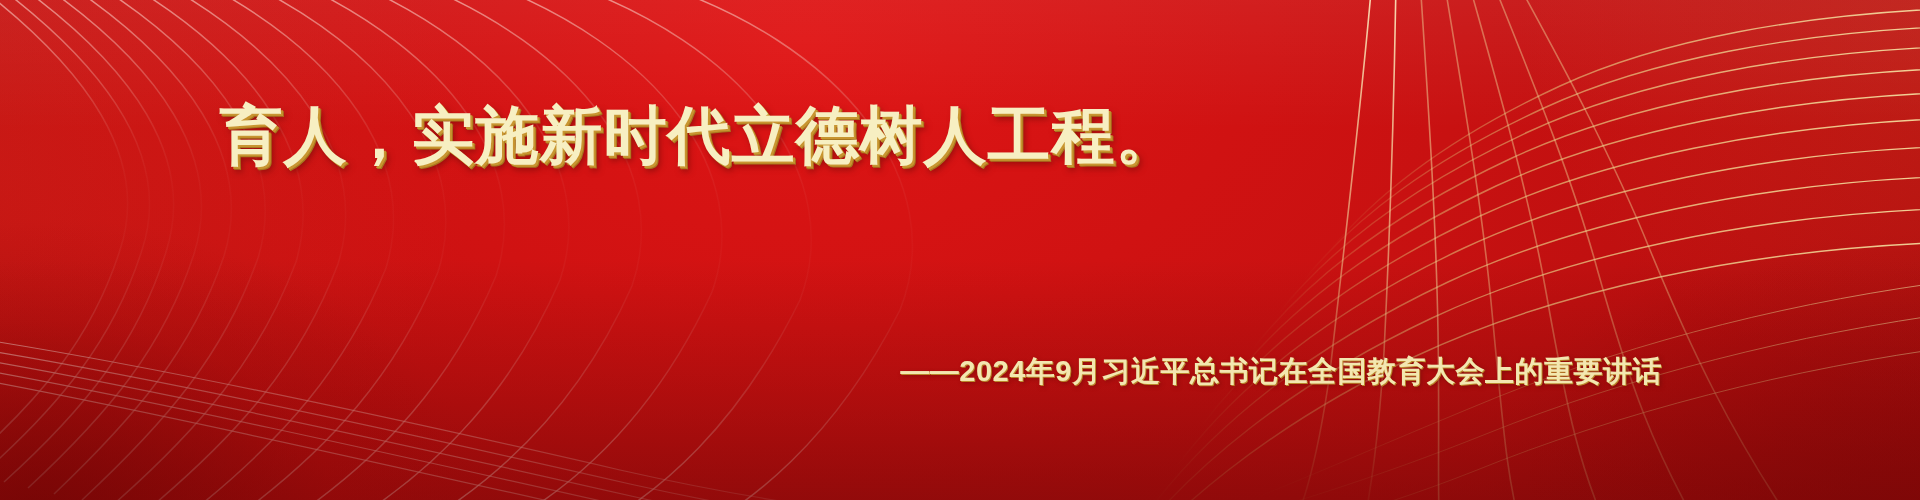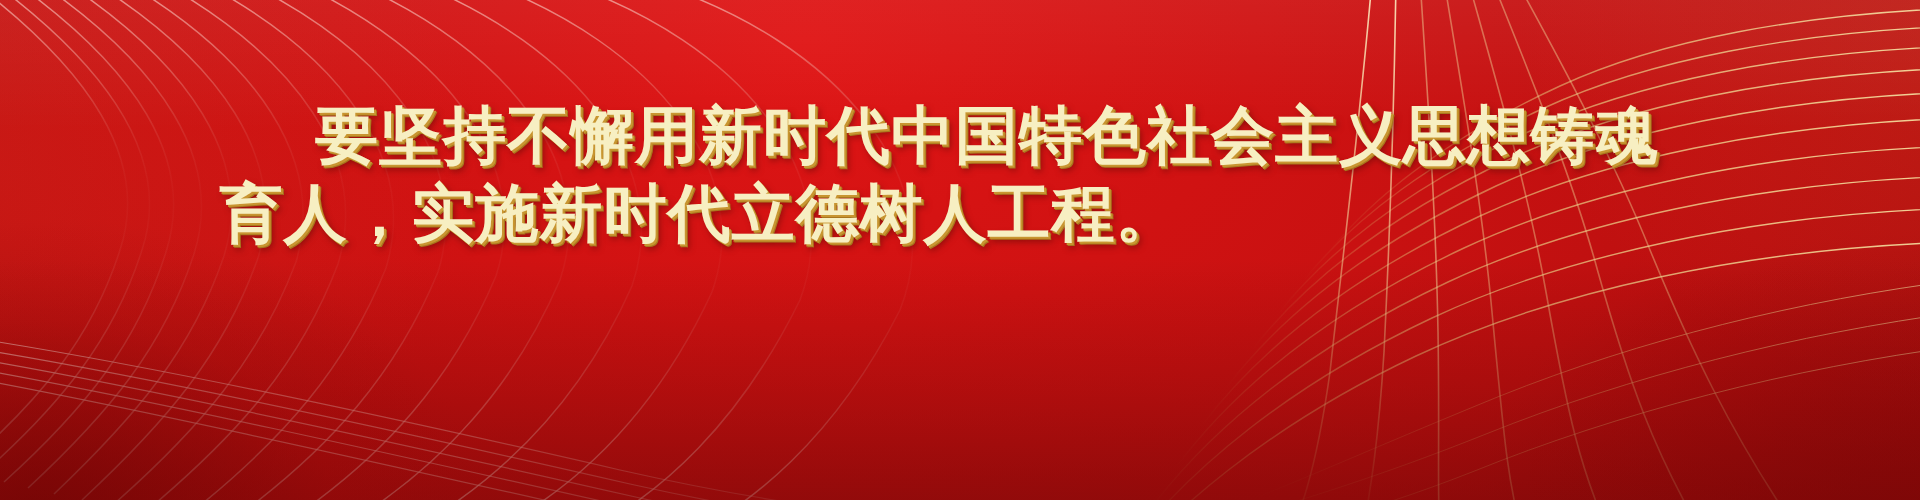--- a/index.html
+++ b/index.html
@@ -195,19 +195,19 @@
     </g>
   </svg>
 
   <div class="bg-layer bg-dark-bottom"></div>
   <div class="bg-layer bg-corner-dark"></div>
   <div class="sheen"></div>
 
   <div class="content">
 
     <div class="headline">
-      <span class="hl-line line1">要坚持不懈用新时代中国特色社会主义思想铸魂</span>
       <span class="hl-line line2">育人，实施新时代立德树人工程。</span>
     </div>
 
+    <div class="attribution">——2024年9月习近平总书记在全国教育大会上的重要讲话</div>
 
   </div>
 </div>
 
 </body></html>

